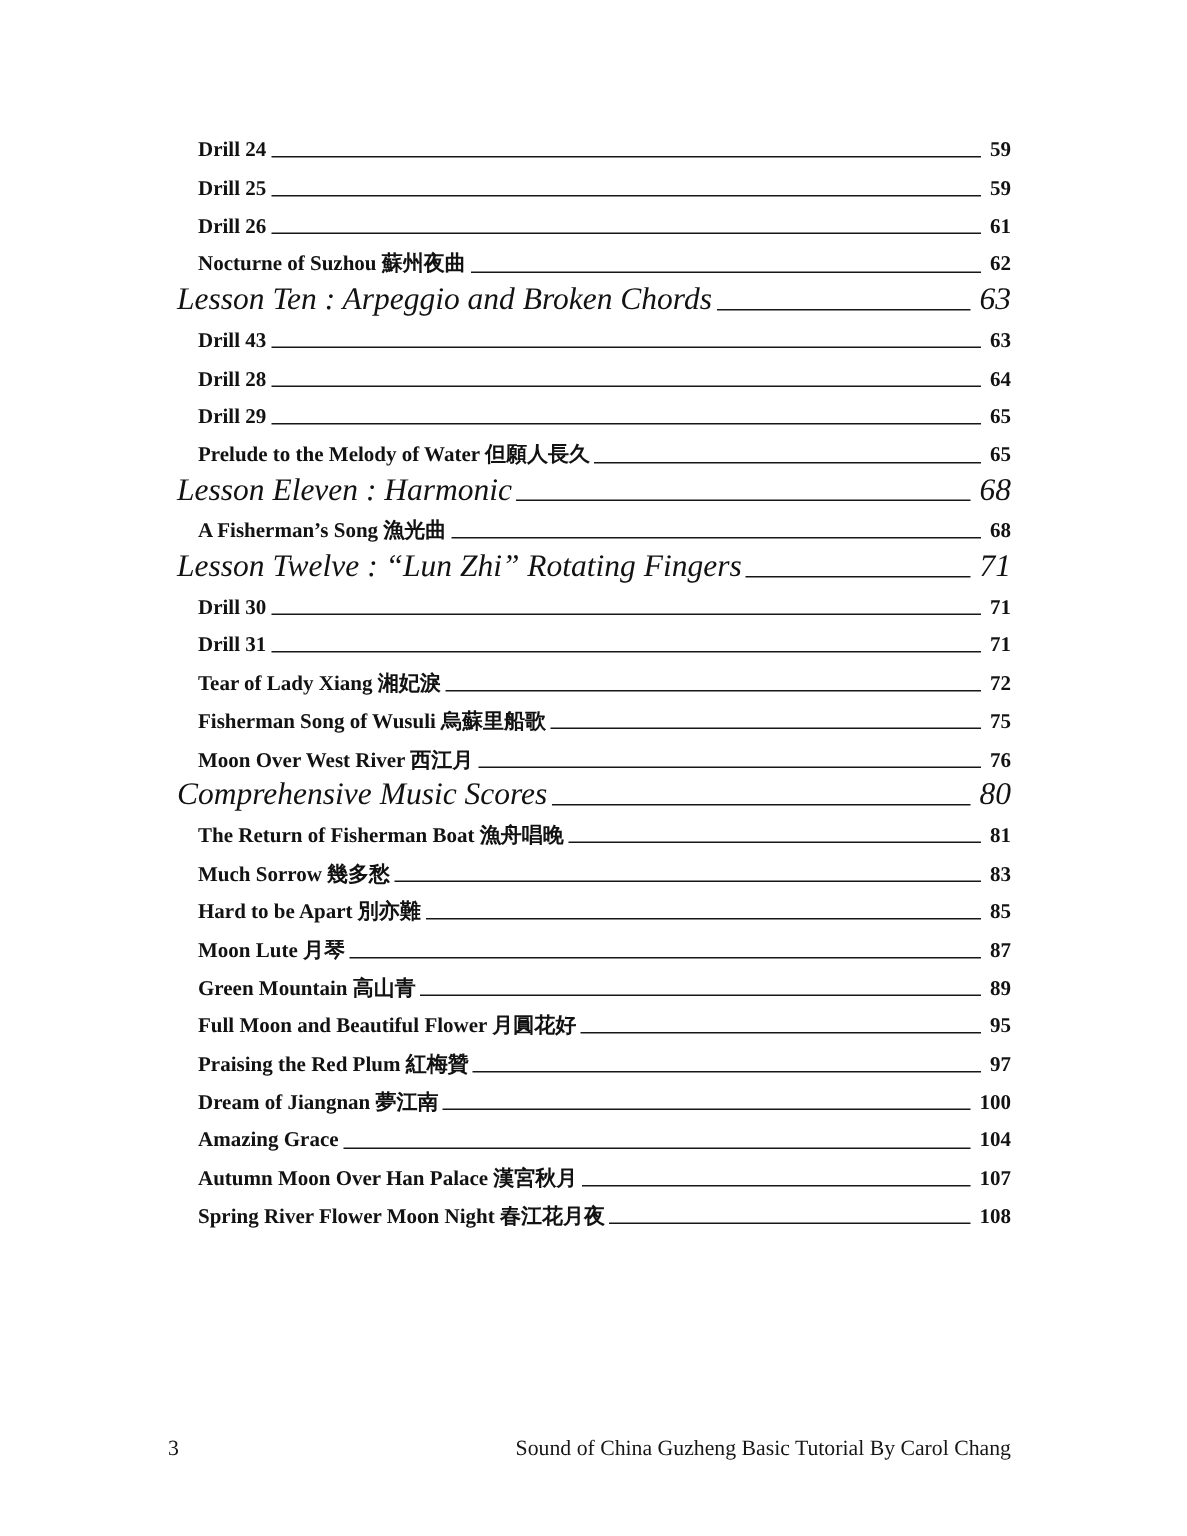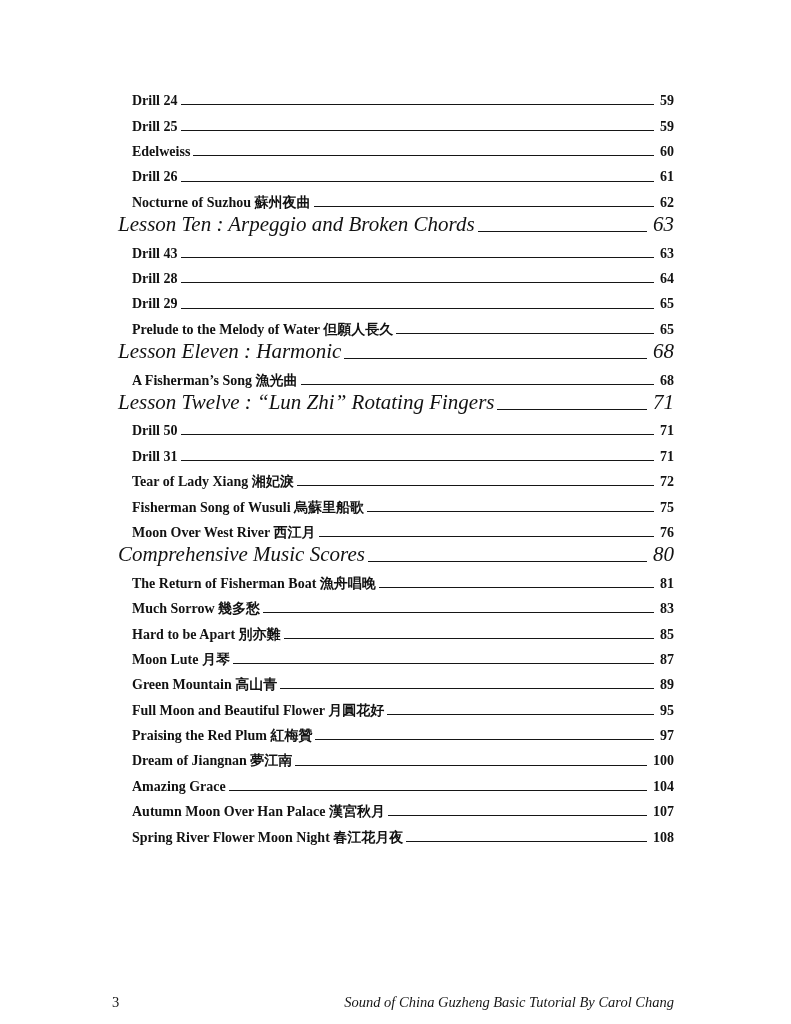--- a/index.html
+++ b/index.html
@@ -53,47 +53,40 @@
     left: 112px;
     right: 117px;
     top: 958px;
     display: flex;
     justify-content: space-between;
     align-items: baseline;
     font-size: 14.5px;
     color: #161616;
   }
   .footer .booktitle {
-    font-style: italic;
-    margin-top: 36px;
   }
 </style>
 </head>
 <body>
 
 <div class="page">
 
   <main class="toc">
 
   <div class="toc-row sub">
         <span class="toc-label">Drill 24</span>
         <span class="toc-leader"></span>
         <span class="toc-page">59</span>
       </div>
       <div class="toc-row sub">
         <span class="toc-label">Drill 25</span>
         <span class="toc-leader"></span>
         <span class="toc-page">59</span>
       </div>
       <div class="toc-row sub">
-        <span class="toc-label">Edelweiss</span>
-        <span class="toc-leader"></span>
-        <span class="toc-page">60</span>
-      </div>
-      <div class="toc-row sub">
         <span class="toc-label">Drill 26</span>
         <span class="toc-leader"></span>
         <span class="toc-page">61</span>
       </div>
       <div class="toc-row sub">
         <span class="toc-label">Nocturne of Suzhou 蘇州夜曲</span>
         <span class="toc-leader"></span>
         <span class="toc-page">62</span>
       </div>
       <div class="toc-row lesson">
@@ -130,21 +123,21 @@
         <span class="toc-label">A Fisherman’s Song 漁光曲</span>
         <span class="toc-leader"></span>
         <span class="toc-page">68</span>
       </div>
       <div class="toc-row lesson">
         <span class="toc-label">Lesson Twelve : “Lun Zhi” Rotating Fingers</span>
         <span class="toc-leader"></span>
         <span class="toc-page">71</span>
       </div>
       <div class="toc-row sub">
-        <span class="toc-label">Drill 50</span>
+        <span class="toc-label">Drill 30</span>
         <span class="toc-leader"></span>
         <span class="toc-page">71</span>
       </div>
       <div class="toc-row sub">
         <span class="toc-label">Drill 31</span>
         <span class="toc-leader"></span>
         <span class="toc-page">71</span>
       </div>
       <div class="toc-row sub">
         <span class="toc-label">Tear of Lady Xiang 湘妃淚</span>

